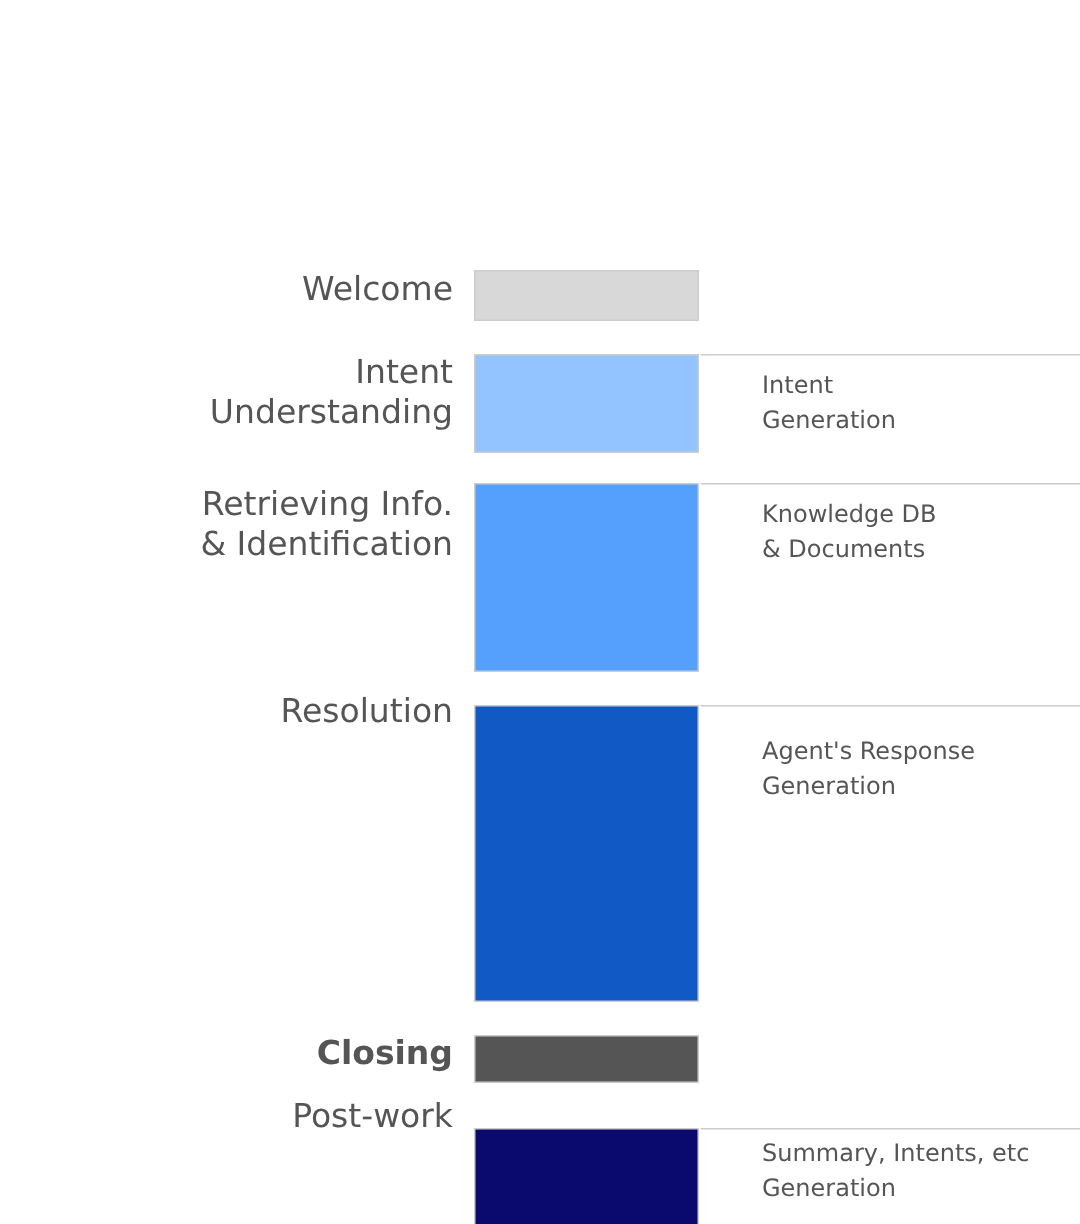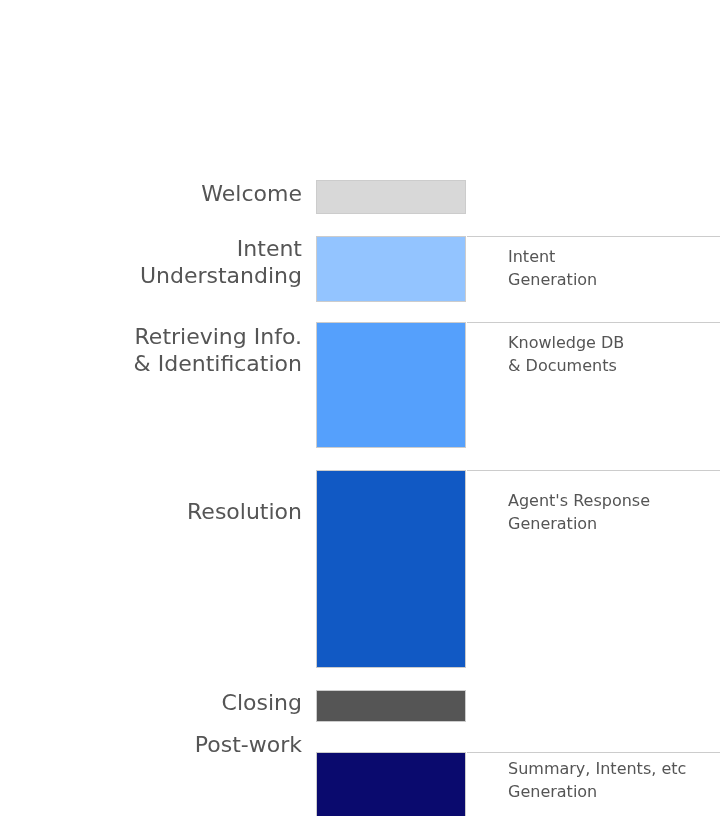--- a/index.html
+++ b/index.html
@@ -118,29 +118,29 @@
     <div class="stage-row">
       <div class="stage-label" style="top:324px;">Retrieving Info.
 &amp; Identification</div>
       <div class="stage-bar" style="top:322px; height:126px; background:#55a0fc;"></div>
       <div class="stage-rule" style="top:322px;"></div>
       <div class="stage-annotation" style="top:331px;">Knowledge DB
 &amp; Documents</div>
     </div>
 
     <div class="stage-row">
-      <div class="stage-label" style="top:499px;">Resolution</div>
+      <div class="stage-label" style="top:462px;">Resolution</div>
       <div class="stage-bar" style="top:470px; height:198px; background:#1159c4;"></div>
       <div class="stage-rule" style="top:470px;"></div>
       <div class="stage-annotation" style="top:489px;">Agent's Response
 Generation</div>
     </div>
 
     <div class="stage-row">
-      <div class="stage-label" style="top:690px;">Closing</div>
+      <div class="stage-label" style="top:690px;font-weight:bold;">Closing</div>
       <div class="stage-bar" style="top:690px; height:32px; background:#555555;"></div>
     </div>
 
     <div class="stage-row">
       <div class="stage-label" style="top:732px;">Post-work</div>
       <div class="stage-bar" style="top:752px; height:70px; background:#0a0a6e;"></div>
       <div class="stage-rule" style="top:752px;"></div>
       <div class="stage-annotation" style="top:757px; width:214px; overflow:hidden; white-space:nowrap;">
         <div>Summary, Intents, etc</div>
         <div>Generation</div>

